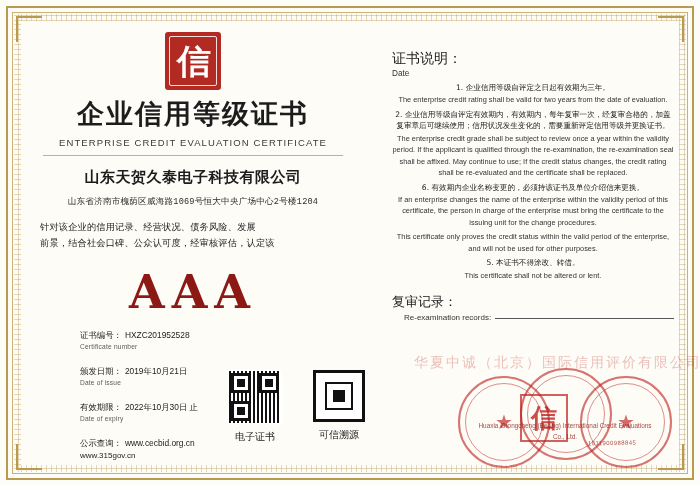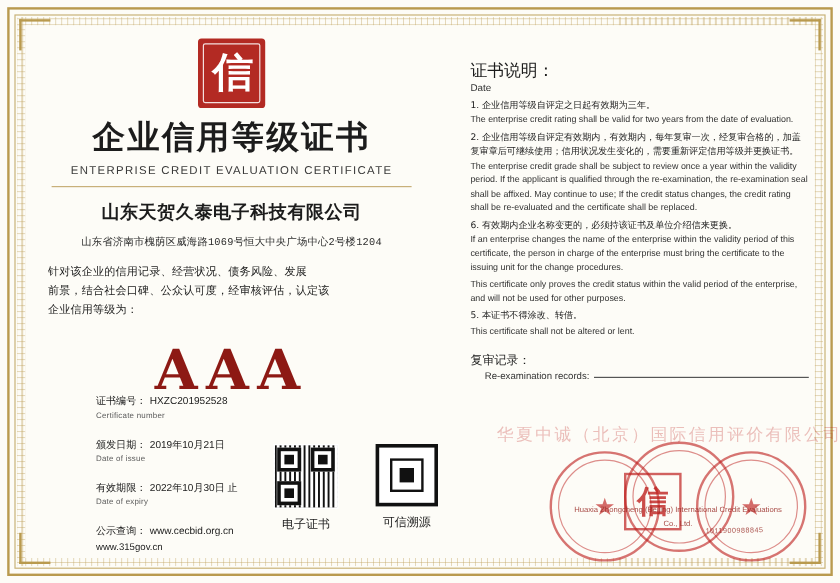--- a/index.html
+++ b/index.html
@@ -259,39 +259,40 @@
     color: #1c1c1c;
   }
   .notes-head-en {
     font-size: 8.2px;
     color: #333;
     margin-top: 1px;
     margin-bottom: 4px;
   }
   .note {
     margin-bottom: 3px;
+    text-align: center;
   }
   .note-cn {
     font-family: "DejaVu Sans", sans-serif;
     font-size: 7.6px;
     color: #1c1c1c;
     line-height: 1.5;
   }
   .note-en {
     font-size: 7.4px;
     color: #333;
     line-height: 1.55;
     margin-top: 1px;
   }
   .reexam {
     margin-top: 12px;
   }
   .reexam-cn {
     font-family: "DejaVu Sans", sans-serif;
-    font-size: 10px;
+    font-size: 13px;
     color: #1c1c1c;
   }
   .reexam-line {
     display: flex;
     align-items: flex-end;
     gap: 4px;
     margin-top: 2px;
   }
   .reexam-en { font-size: 8px; color: #333; white-space: nowrap; padding-left: 12px; }
   .reexam-rule { flex: 1; height: 1px; background: #555; margin-bottom: 3px; }
@@ -384,21 +385,20 @@
     <div class="left-col">
       <div class="seal-logo">信</div>
       <div class="title-cn">企业信用等级证书</div>
       <div class="title-en">ENTERPRISE CREDIT EVALUATION CERTIFICATE</div>
       <div class="rule"></div>
       <div class="company">山东天贺久泰电子科技有限公司</div>
       <div class="address">山东省济南市槐荫区威海路1069号恒大中央广场中心2号楼1204</div>
       <div class="body-text">
         <div>针对该企业的信用记录、经营状况、债务风险、发展</div>
         <div>前景，结合社会口碑、公众认可度，经审核评估，认定该</div>
-        <div>企业信用等级为：</div>
       </div>
       <div class="grade">AAA</div>
     </div>
 
     <div class="meta">
       <div class="meta-row">
         <span class="meta-cn">证书编号：</span><span class="meta-val">HXZC201952528</span>
         <div class="meta-en">Certificate number</div>
       </div>
       <div class="meta-row">

